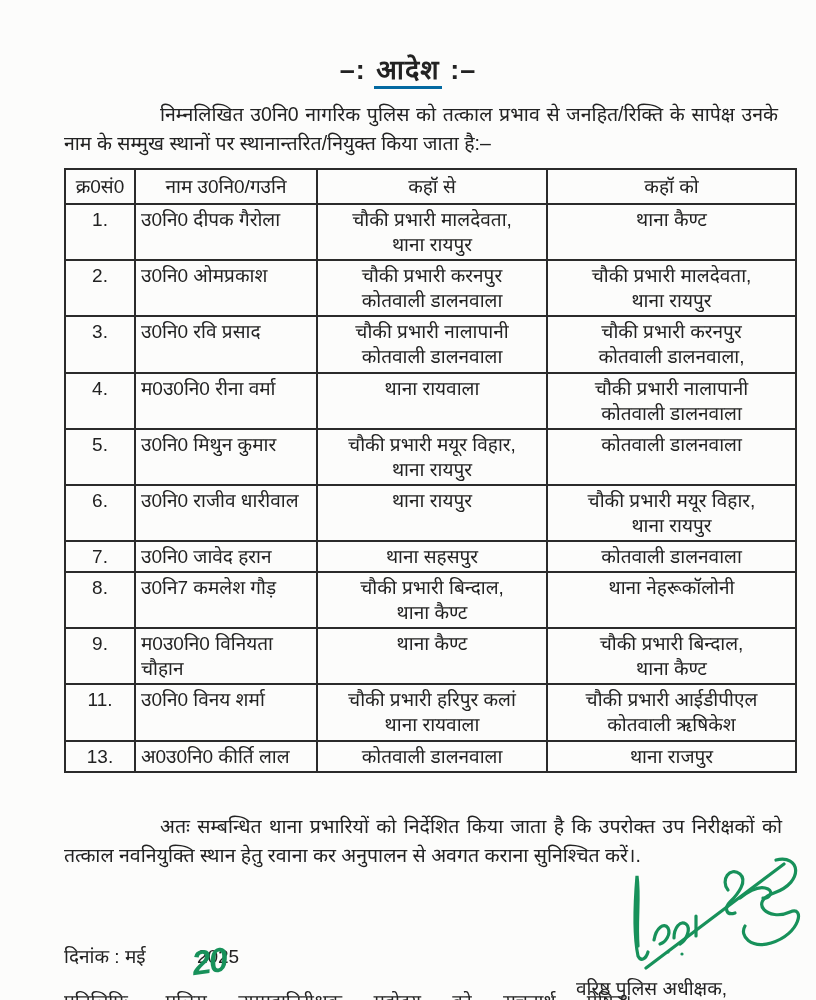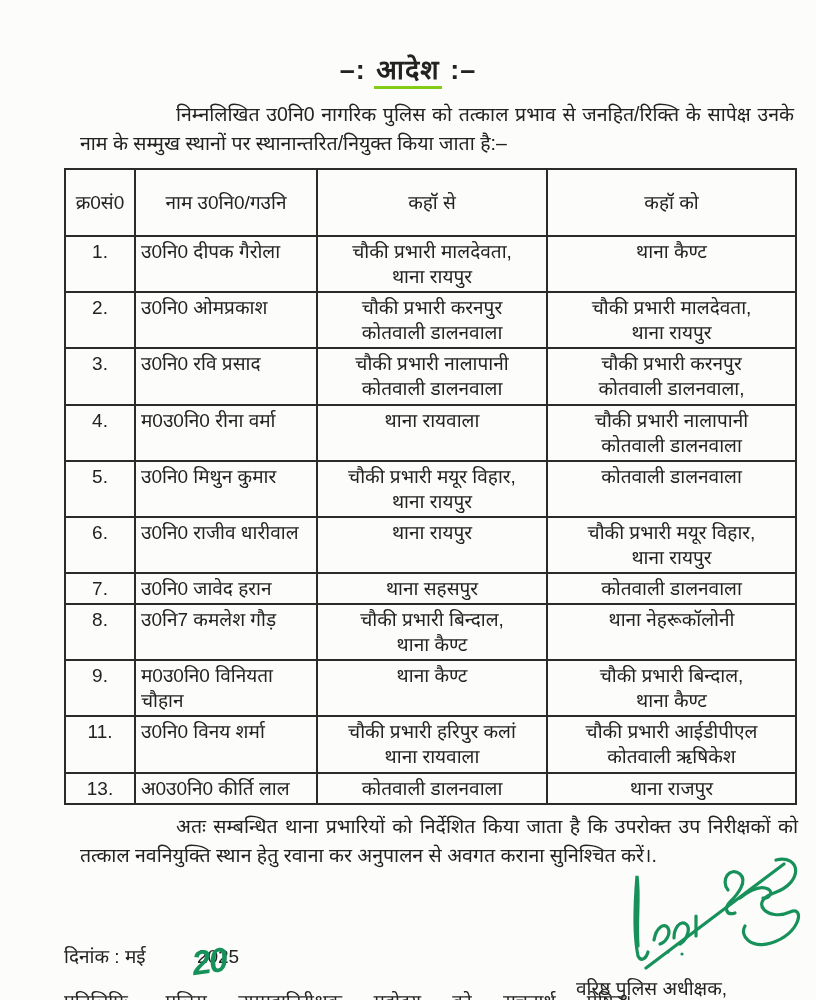--- a/index.html
+++ b/index.html
@@ -10,50 +10,49 @@
     background:#fcfcfb;
     font-family:"Liberation Sans","DejaVu Sans",sans-serif;
     color:#222222;
   }
   .title{
     position:absolute;top:50px;left:0;width:816px;
     text-align:center;font-size:27px;font-weight:bold;
     letter-spacing:1px;
   }
   .title .uword{
-    border-bottom:3px solid #84cc16;
+    border-bottom:3px solid #0369a1;
     padding:0 2px 1px 2px;
   }
   .para{
     position:absolute;left:64px;width:714px;
     font-size:19.5px;line-height:1.48;
     text-align:justify;
     text-indent:96px;
-    margin-left:16px;
   }
   .para.intro{top:100px;}
   .para.closing{top:812px;width:718px;}
   table.order{
     position:absolute;left:64px;top:168px;
     width:731px;border-collapse:collapse;
     table-layout:fixed;
     font-size:19px;
   }
   table.order th, table.order td{
     border:2px solid #2b2b2b;
     padding:2px 5px;
     vertical-align:top;
     line-height:1.32;
     white-space:pre-line;
     overflow:hidden;
   }
   table.order th{
     font-weight:normal;
     text-align:center;
-    padding:20px 3px;
+    padding:4px 3px;
   }
   td.c-sno{text-align:center;}
   td.c-name{text-align:left;}
   td.c-from,td.c-to{text-align:center;}
   .footer-left{
     position:absolute;left:64px;top:940px;
     font-size:19px;line-height:1.3;
   }
   .date-line{position:relative;margin-top:5px;}
   .date-year{margin-left:46px;}

